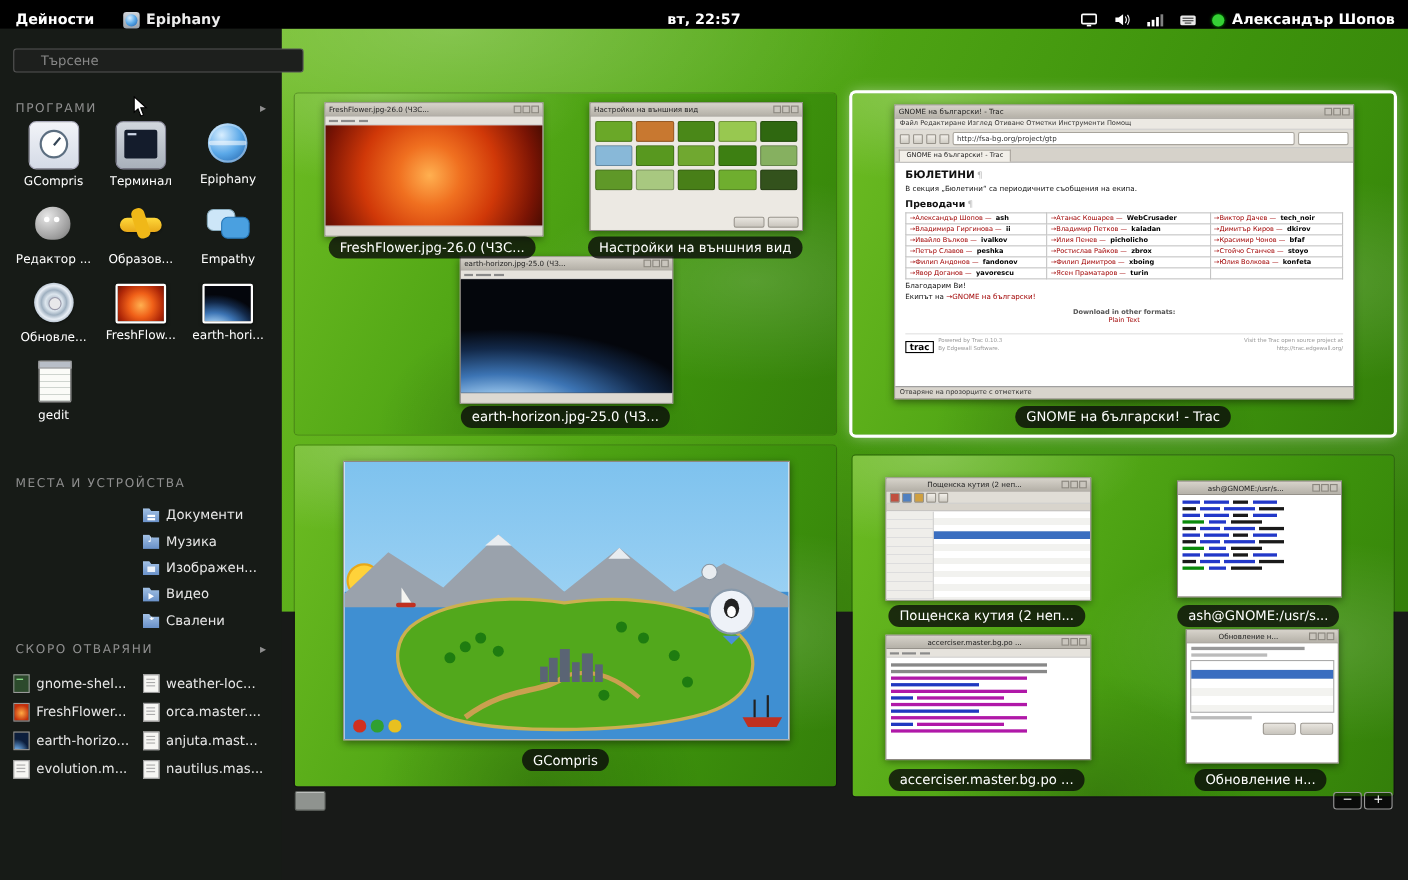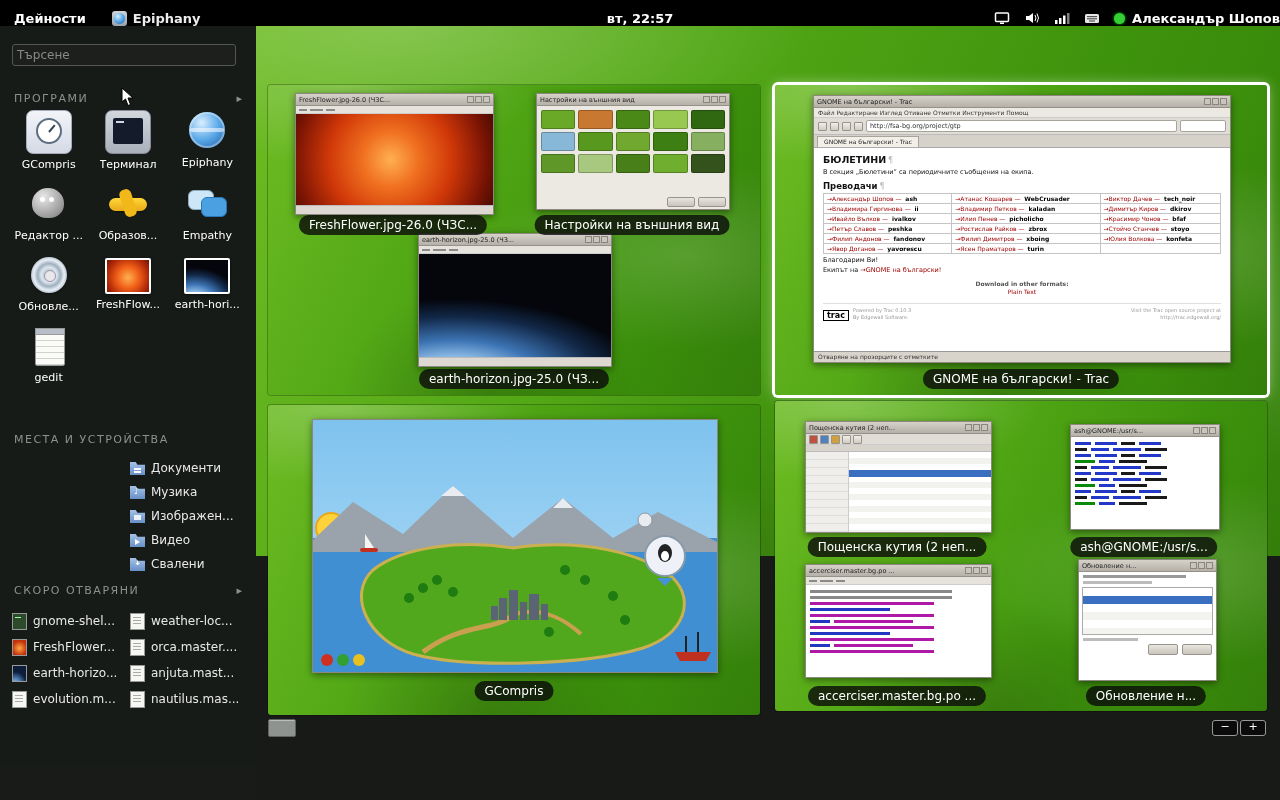--- a/index.html
+++ b/index.html
@@ -10,38 +10,38 @@
   .topbar{position:absolute;left:0;top:0;width:1280px;height:26px;background:#000;
     color:#fff;display:flex;align-items:flex-end;z-index:50;}
   .tb-left{display:flex;align-items:center;gap:20px;padding-left:8px;}
   .activities{font-weight:bold;font-size:13px;padding:0 6px;cursor:default;}
   .appmenu{display:flex;align-items:center;gap:6px;font-size:13px;font-weight:bold;color:#ececec;}
   .eph-mini{width:15px;height:15px;border-radius:3px;background:linear-gradient(#cfd4da,#9aa2ac);
     display:inline-flex;align-items:center;justify-content:center;}
   .eph-globe{width:11px;height:11px;border-radius:50%;
     background:radial-gradient(circle at 35% 30%,#d8eeff,#58a8e8 50%,#1c5ba8);}
   .tb-clock{position:absolute;left:50%;transform:translateX(-50%);font-weight:bold;font-size:13px;}
-  .tb-right{margin-left:auto;display:flex;align-items:center;gap:14px;padding-right:0;}
+  .tb-right{margin-left:auto;display:flex;align-items:center;gap:14px;padding-right:12px;}
   .tbicon{display:inline-flex;align-items:center;}
   .user{display:flex;align-items:center;gap:7px;font-weight:bold;font-size:13px;}
   .status-dot{width:11px;height:11px;border-radius:50%;background:#35d035;box-shadow:0 0 3px #0c0;}
 
   
   .wallpaper{background:
     radial-gradient(ellipse 60% 40% at 15% 0%, rgba(255,255,255,.22), transparent 65%),
     radial-gradient(ellipse 70% 50% at 85% 55%, rgba(255,255,255,.15), transparent 60%),
     radial-gradient(ellipse 50% 60% at 45% 100%, rgba(0,0,0,.18), transparent 60%),
     linear-gradient(115deg,#6cbb22 0%,#53a816 35%,#3d920c 70%,#347f0a 100%);}
   .desktop{position:absolute;left:256px;top:26px;width:1024px;height:530px;}
 
   
   .sidebar{position:absolute;left:0;top:26px;width:256px;height:774px;
     background:rgba(24,27,24,.92);z-index:40;color:#e8e8e8;}
   .search{position:absolute;left:12px;top:18px;width:214px;height:20px;background:#1d1f1d;
-    border:1px solid #555;border-radius:3px;color:#c4b5fd;font-size:12px;padding:0 4px;
+    border:1px solid #555;border-radius:3px;color:#c4b5fd;font-size:12px;padding:0 24px;
     font-family:inherit;outline:none;}
   .search::placeholder{color:#888;}
   .sec-h{position:absolute;left:14px;font-size:11px;color:#8f8f8f;letter-spacing:1.5px;}
   .exp{position:absolute;right:14px;color:#8f8f8f;font-size:11px;}
   .appgrid{position:absolute;left:9px;top:84px;width:238px;display:grid;
     grid-template-columns:repeat(3,1fr);row-gap:12px;}
   .appcell{display:flex;flex-direction:column;align-items:center;gap:4px;}
   .applabel{max-width:74px;font-size:11px;color:#fff;white-space:nowrap;overflow:hidden;
     text-overflow:ellipsis;text-align:center;}
   .ico{width:44px;height:42px;border-radius:7px;position:relative;}
@@ -455,21 +455,21 @@
             <rect x="384" y="212" width="2" height="20" fill="#222"></rect>
             <circle cx="14" cy="240" r="6" fill="#d03020"></circle>
             <circle cx="30" cy="240" r="6" fill="#30a030"></circle>
             <circle cx="46" cy="240" r="6" fill="#e8c020"></circle>
           </svg>
         </div>
       </div>
       <div class="pill" style="left:246px;top:276px;">GCompris</div>
     </div>
 
-    <div class="workspace wallpaper" style="left:519px;top:375px;">
+    <div class="workspace wallpaper" style="left:519px;top:388px;text-align:center;">
       <div class="win" style="left:30px;top:20px;width:185px;height:110px;">
         <div class="wtb">
             <span class="wt">Пощенска кутия (2 неп...</span>
             <span class="wbtns">
               <span class="wbtn"></span>
               <span class="wbtn"></span>
               <span class="wbtn"></span>
             </span>
           </div>
         <div class="wtools">

